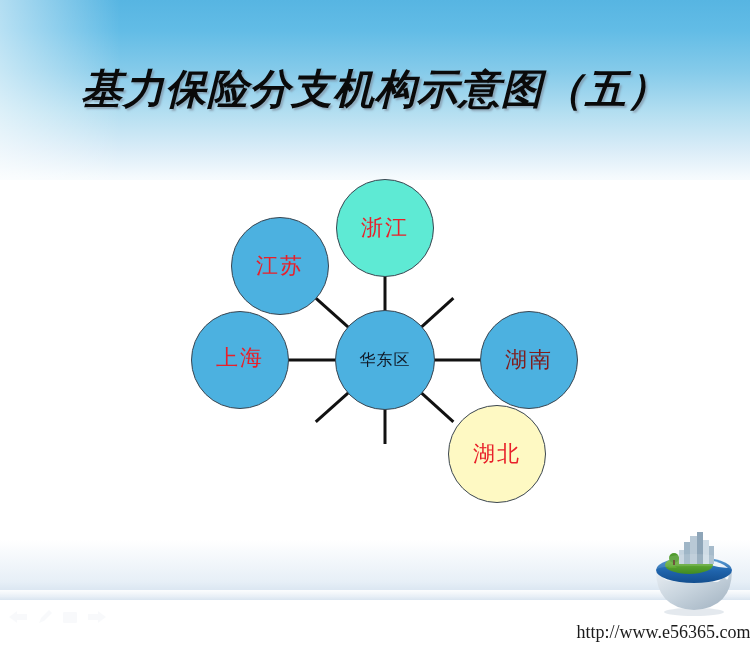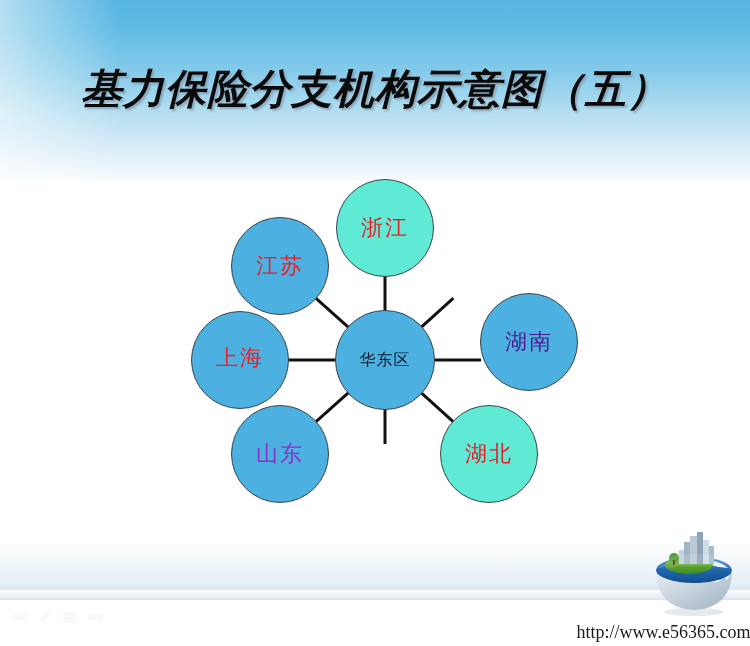--- a/index.html
+++ b/index.html
@@ -214,23 +214,22 @@
         <line x1="205" y1="143" x2="205" y2="108" stroke="#111111" stroke-width="3" stroke-linecap="butt"></line>
         <line x1="241.3518101525045" y1="159.14355620831324" x2="273.3900635240772" y2="130.18590412246866" stroke="#111111" stroke-width="3" stroke-linecap="butt"></line>
         <line x1="254" y1="192" x2="301" y2="192" stroke="#111111" stroke-width="3" stroke-linecap="butt"></line>
         <line x1="241.3518101525045" y1="224.85644379168676" x2="273.3900635240772" y2="253.81409587753134" stroke="#111111" stroke-width="3" stroke-linecap="butt"></line>
         <line x1="205" y1="241" x2="205" y2="276" stroke="#111111" stroke-width="3" stroke-linecap="butt"></line>
         <line x1="168.4922705519683" y1="224.68311017252364" x2="135.76267374501066" y2="253.98389207589523" stroke="#111111" stroke-width="3" stroke-linecap="butt"></line>
         <line x1="156" y1="192" x2="108" y2="192" stroke="#111111" stroke-width="3" stroke-linecap="butt"></line>
         <line x1="168.4922705519683" y1="159.31688982747636" x2="135.76267374501066" y2="130.01610792410477" stroke="#111111" stroke-width="3" stroke-linecap="butt"></line>
       </svg>
   <div class="node outer" style="left: 156px; top: 11px; width: 98px; height: 98px; color: rgb(232, 32, 42); background: #5eead4; border-color: rgb(58, 69, 80);">浙江</div>
-      <div class="node outer" style="left: 300px; top: 125px; width: 98px; height: 98px; color: #4c1d95; background: rgb(76, 177, 224); border-color: rgb(58, 69, 80);">湖南</div>
-      <div class="node outer" style="left: 260px; top: 237px; width: 98px; height: 98px; color: rgb(232, 32, 42); background: #5eead4; border-color: rgb(58, 69, 80);">湖北</div>
-      <div class="node outer shandong" style="left: 51px; top: 237px; width: 98px; height: 98px; color: rgb(139, 47, 201); background: rgb(76, 177, 224); border-color: rgb(58, 69, 80);">山东</div>
+      <div class="node outer" style="left: 300px; top: 143px; width: 98px; height: 98px; color: #7f1d1d; background: rgb(76, 177, 224); border-color: rgb(58, 69, 80);">湖南</div>
+      <div class="node outer" style="left: 268px; top: 237px; width: 98px; height: 98px; color: rgb(232, 32, 42); background: #fef9c3; border-color: rgb(58, 69, 80);">湖北</div>
       <div class="node outer" style="left: 11px; top: 143px; width: 98px; height: 98px; color: rgb(232, 32, 42); background: rgb(76, 177, 224); border-color: rgb(58, 69, 80); font-family: Liberation Mono, monospace;">上海</div>
       <div class="node center" style="left: 155px; top: 142px; width: 100px; height: 100px; color: rgb(16, 24, 38); background: rgb(76, 177, 224); border-color: rgb(58, 69, 80);">华东区</div>
       <div class="node outer" style="left: 51px; top: 49px; width: 98px; height: 98px; color: rgb(232, 32, 42); background: rgb(76, 177, 224); border-color: rgb(58, 69, 80);">江苏</div>
     </div>
 
   <svg class="globe" viewBox="0 0 96 96">
     <defs>
       <linearGradient id="seaTop" x1="0" y1="0" x2="0" y2="1">
         <stop offset="0%" stop-color="#3f8fd0"></stop>
         <stop offset="55%" stop-color="#1f63ab"></stop>

